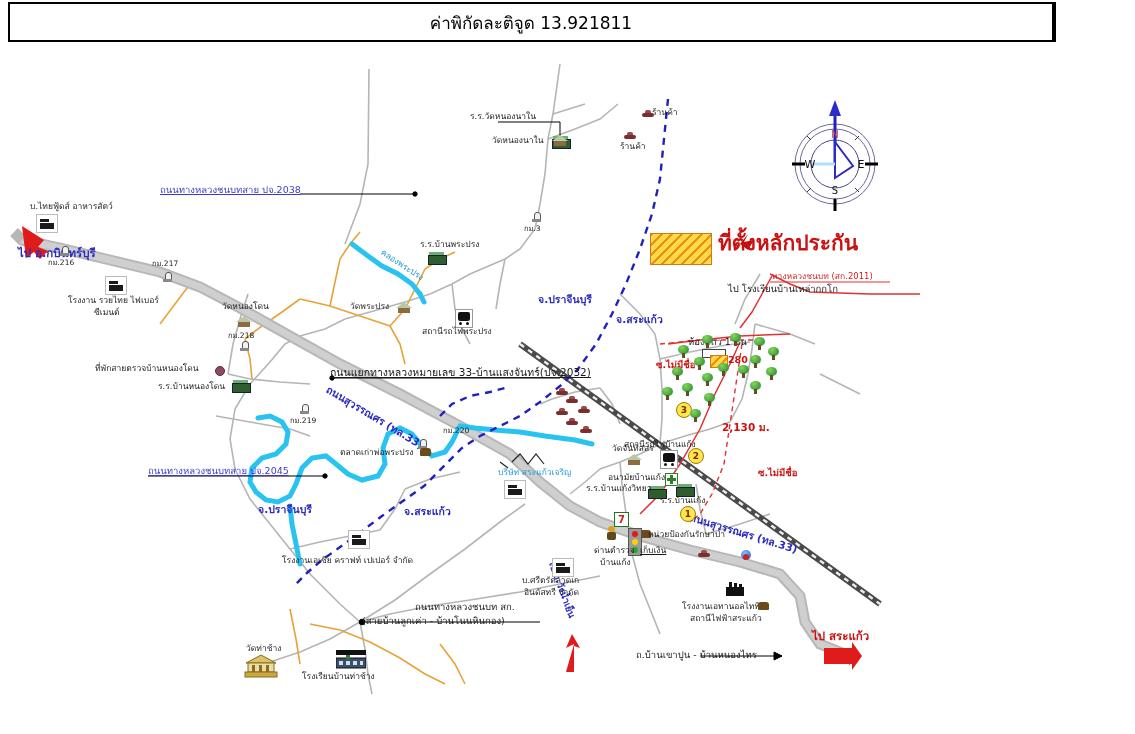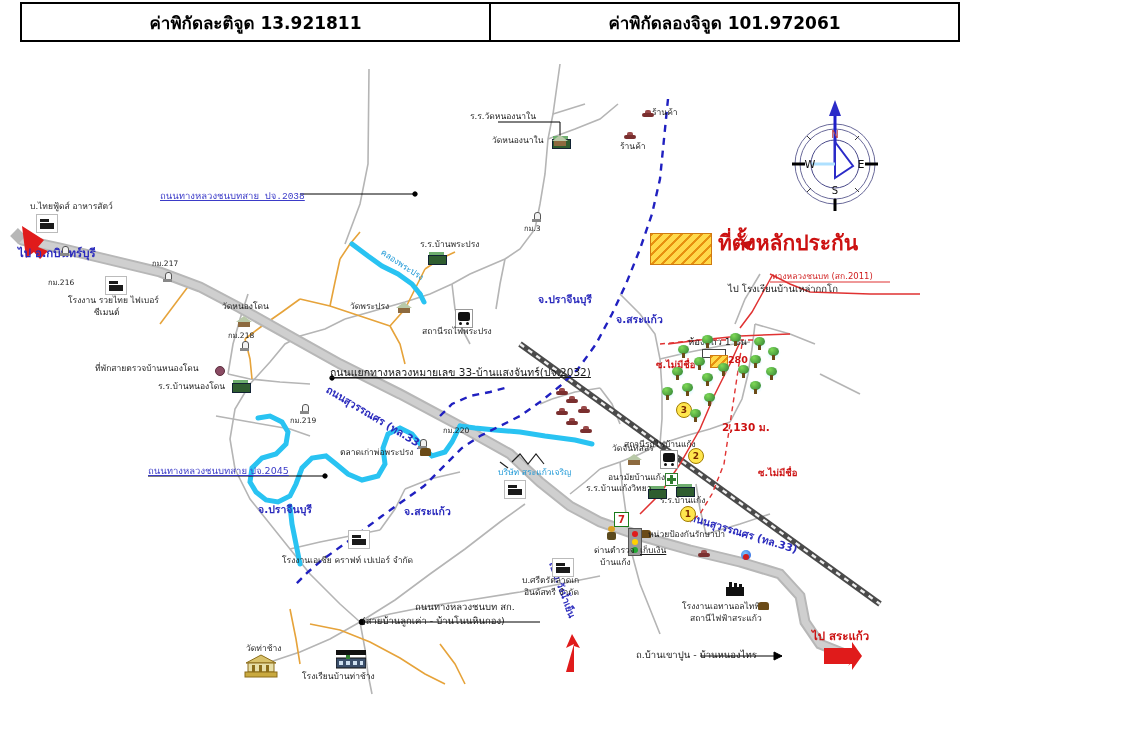--- a/index.html
+++ b/index.html
@@ -1,21 +1,21 @@
 <!DOCTYPE html>
 <html><head>
 <meta charset="utf-8">
 <style>
   html,body{margin:0;padding:0;background:#ffffff;}
   body{width:1135px;height:734px;position:relative;overflow:hidden;
        font-family:"DejaVu Sans","Liberation Sans",sans-serif;color:#000;}
 
   
-  #header{position:absolute;left:20px;top:2px;width:940px;height:40px;
-          border:2px solid #000;box-sizing:border-box;display:flex;font-weight:bold;}
+  #header{position:absolute;left:8px;top:2px;width:1048px;height:40px;
+          border:2px solid #000;box-sizing:border-box;display:flex;}
   #header .cell{flex:1;display:flex;align-items:center;justify-content:center;
           font-size:17px;}
   #header .cell.first{border-right:2px solid #000;}
 
   
   #map{position:absolute;left:0;top:44px;width:1135px;height:690px;}
   #map svg{position:absolute;left:0;top:0;}
 
   
   .lbl{position:absolute;white-space:nowrap;line-height:1.05;}
@@ -142,21 +142,20 @@
      background:#8a4b63;border:1px solid #5a2c3c;}
 
   
   #compass{position:absolute;left:783px;top:50px;width:105px;height:120px;}
 </style>
 </head>
 <body>
 
 <div id="header">
   <div class="cell first">ค่าพิกัดละติจูด 13.921811</div>
-  <div class="cell">ค่าพิกัดลองจิจูด 101.972061</div>
 </div>
 
 <div id="map">
 
   <svg width="1135" height="690">
 
     <g stroke="#b5b5b5" stroke-width="1.6" fill="none">
       <path d="M369 25 L368 120 L360 160 L345 200"></path>
       <path d="M560 20 L553 70 L548 95 L545 130 L540 160 L535 185 L520 205 L505 215"></path>
       <path d="M548 95 L575 85 L600 75 L618 60"></path>
@@ -317,21 +316,21 @@
       <text x="52" y="44" font-size="10" fill="#c04040" text-anchor="middle">N</text>
       <text x="78" y="74" font-size="11" fill="#111" text-anchor="middle">E</text>
       <text x="52" y="100" font-size="10" fill="#111" text-anchor="middle">S</text>
       <text x="27" y="74" font-size="11" fill="#111" text-anchor="middle">W</text>
     </svg>
   </div>
 
   <div id="legend-box"></div>
   <div class="lbl t-red s20" style="left:718px;top:188px;">ที่ตั้งหลักประกัน</div>
 
-  <div class="lbl t-blue2 s9 u" style="left:160px;top:148px;font-family:Liberation Mono, monospace;">ถนนทางหลวงชนบทสาย ปจ.2038</div>
+  <div class="lbl t-blue2 s9 u" style="left:160px;top:141px;">ถนนทางหลวงชนบทสาย ปจ.2038</div>
   <div class="lbl t-black s10 u" style="left:330px;top:323px;">ถนนแยกทางหลวงหมายเลข 33-บ้านแสงจันทร์(ปจ.2032)</div>
   <div class="lbl t-blue2 s9 u" style="left:148px;top:422px;">ถนนทางหลวงชนบทสาย ปจ.2045</div>
   <div class="lbl t-black s9" style="left:415px;top:558px;">ถนนทางหลวงชนบท สก.</div>
   <div class="lbl t-black s9" style="left:362px;top:572px;">(สายบ้านลูกเค่า - บ้านโนนหินกอง)</div>
   <div class="lbl t-redthin s8" style="left:772px;top:228px;">ทางหลวงชนบท (สก.2011)</div>
   <div class="lbl t-black s9" style="left:636px;top:606px;">ถ.บ้านเขาปูน - บ้านหนองไทร</div>
 
   <div class="lbl t-blue s10" style="left:330px;top:340px;transform:rotate(31deg);transform-origin:left top;">ถนนสุวรรณศร (ทล.33)</div>
   <div class="lbl t-blue s10" style="left:692px;top:468px;transform:rotate(17deg);transform-origin:left top;">ถนนสุวรรณศร (ทล.33)</div>
 
@@ -349,21 +348,21 @@
   <div class="lbl t-red s9" style="left:656px;top:316px;">ซ.ไม่มีชื่อ</div>
   <div class="lbl t-red s9" style="left:758px;top:424px;">ซ.ไม่มีชื่อ</div>
 
   <div class="lbl t-black s9" style="left:688px;top:293px;">ห้องแถว 1 ชั้น</div>
   <div class="rowh" style="left:702px;top:305px;"></div>
   <div class="plot" style="left:710px;top:311px;"></div>
   <div class="lbl t-red s9" style="left:728px;top:311px;">280 ม.</div>
   <div class="lbl t-red s10" style="left:722px;top:378px;">2,130 ม.</div>
 
   <div class="kmpost" style="left:60px;top:202px;"></div>
-  <div class="lbl t-black s7" style="left:48px;top:215px;margin-top:20px;">กม.216</div>
+  <div class="lbl t-black s7" style="left:48px;top:215px;">กม.216</div>
 
   <div class="kmpost" style="left:163px;top:228px;"></div>
   <div class="lbl t-black s7" style="left:152px;top:216px;">กม.217</div>
 
   <div class="kmpost" style="left:240px;top:297px;"></div>
   <div class="lbl t-black s7" style="left:228px;top:288px;">กม.218</div>
 
   <div class="kmpost" style="left:300px;top:360px;"></div>
   <div class="lbl t-black s7" style="left:290px;top:373px;">กม.219</div>
 

